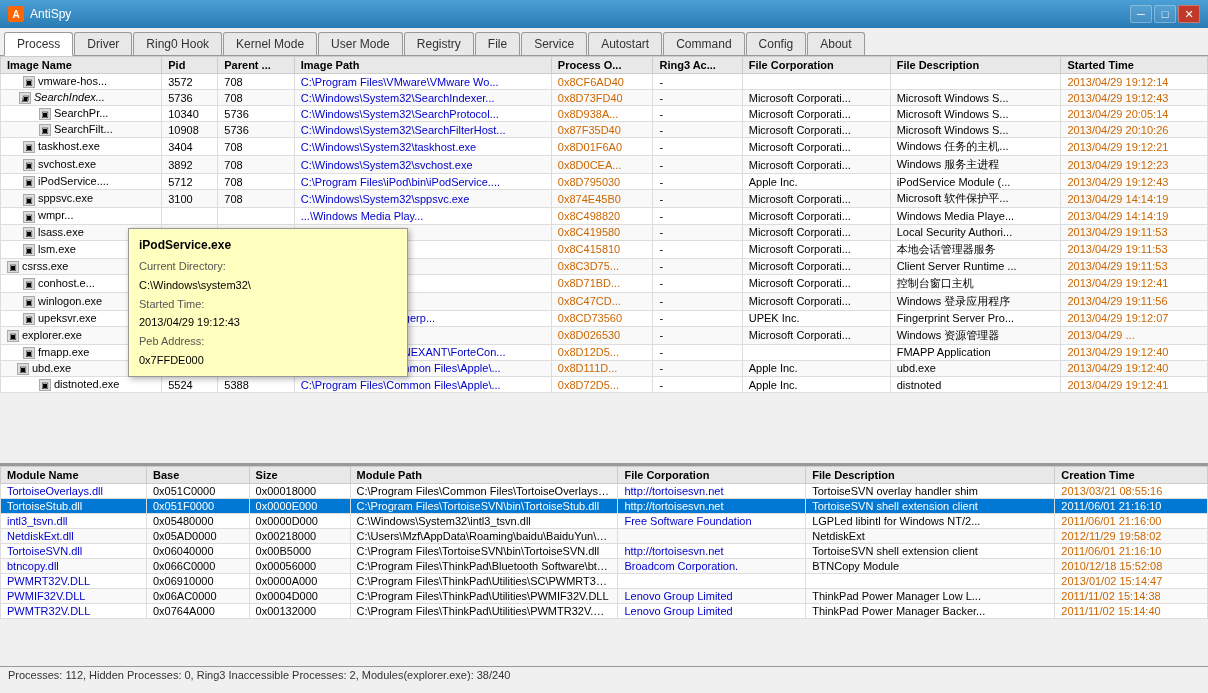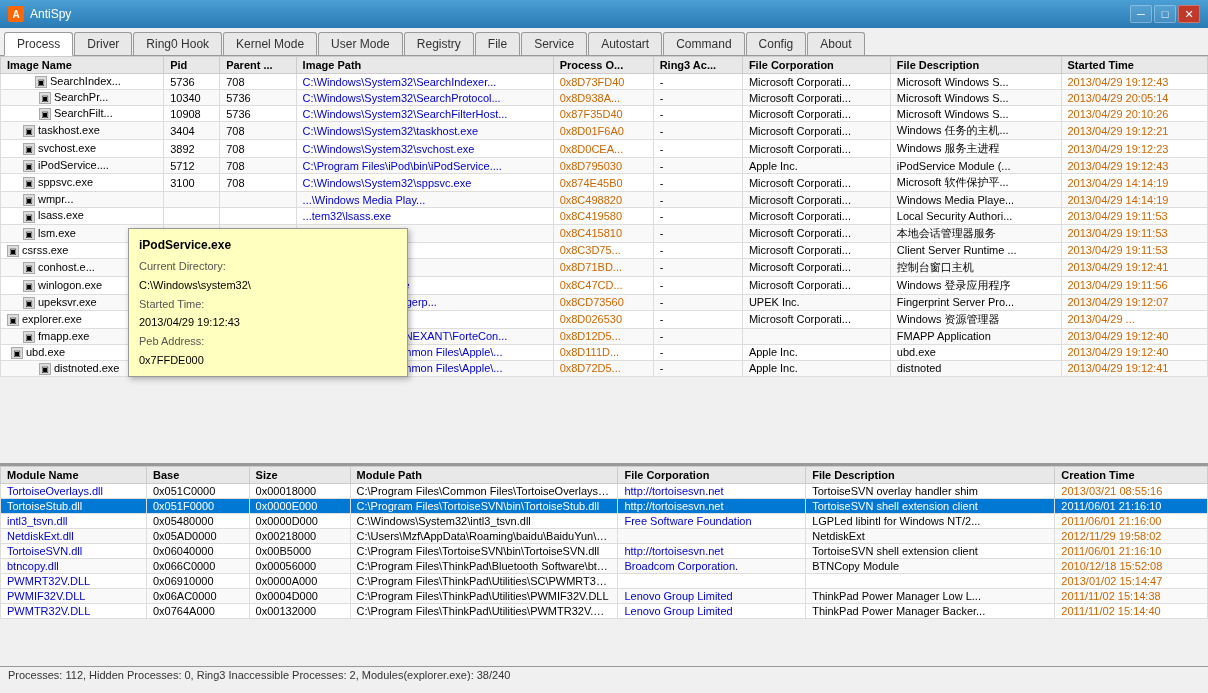--- a/index.html
+++ b/index.html
@@ -175,22 +175,35 @@
             <th>Image Path</th>
             <th>Process O...</th>
             <th>Ring3 Ac...</th>
             <th>File Corporation</th>
             <th>File Description</th>
             <th>Started Time</th>
           </tr>
         </thead>
         <tbody id="process-tbody">
 
-            <tr>
-              <td style="padding-left:34px; color:#000;">
+        <tr>
+              <td style="padding-left:22px; color:#000;">
+    <span class="proc-icon">▣</span>vmware-hos...
+  </td>
+              <td>3572</td>
+              <td>708</td>
+              <td style="color:#0000cc;">C:\Program Files\VMware\VMware Wo...</td>
+              <td style="color:#cc6600;">0x8CF6AD40</td>
+              <td>-</td>
+              <td></td>
+              <td></td>
+              <td style="color:#cc6600;">2013/04/29  19:12:14</td>
+            </tr>
+            <tr>
+              <td style="padding-left:18px; color:#000;font-style:italic;">
     <span class="proc-icon">▣</span>SearchIndex...
   </td>
               <td>5736</td>
               <td>708</td>
               <td style="color:#0000cc;">C:\Windows\System32\SearchIndexer...</td>
               <td style="color:#cc6600;">0x8D73FD40</td>
               <td>-</td>
               <td>Microsoft Corporati...</td>
               <td>Microsoft Windows S...</td>
               <td style="color:#cc6600;">2013/04/29  19:12:43</td>
@@ -384,21 +397,21 @@
               <td>5336</td>
               <td>3356</td>
               <td style="color:#0000cc;">C:\Program Files\CONEXANT\ForteCon...</td>
               <td style="color:#cc6600;">0x8D12D5...</td>
               <td>-</td>
               <td></td>
               <td>FMAPP Application</td>
               <td style="color:#cc6600;">2013/04/29  19:12:40</td>
             </tr>
             <tr>
-              <td style="padding-left:10px; color:#000;">
+              <td style="padding-left:16px; color:#000;">
     <span class="proc-icon">▣</span>ubd.exe
   </td>
               <td>5388</td>
               <td>3356</td>
               <td style="color:#0000cc;">C:\Program Files\Common Files\Apple\...</td>
               <td style="color:#cc6600;">0x8D111D...</td>
               <td>-</td>
               <td>Apple Inc.</td>
               <td>ubd.exe</td>
               <td style="color:#cc6600;">2013/04/29  19:12:40</td>

